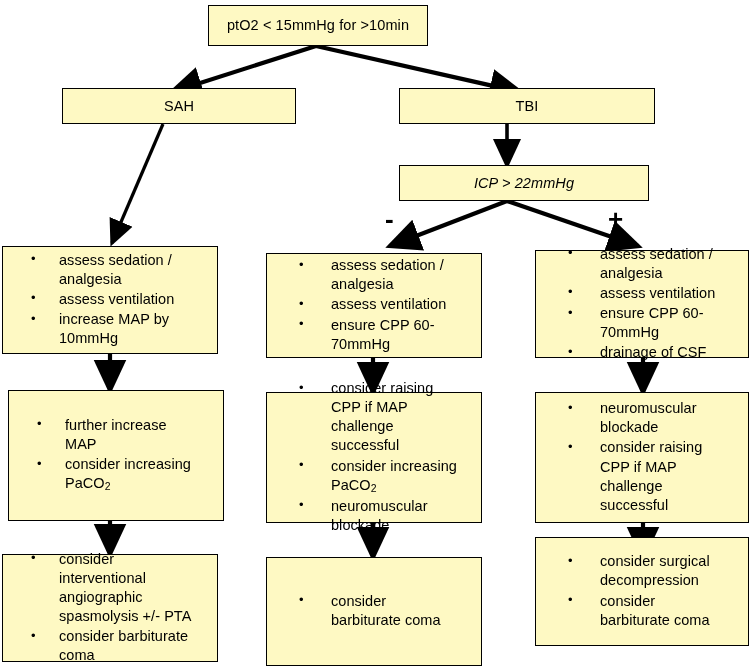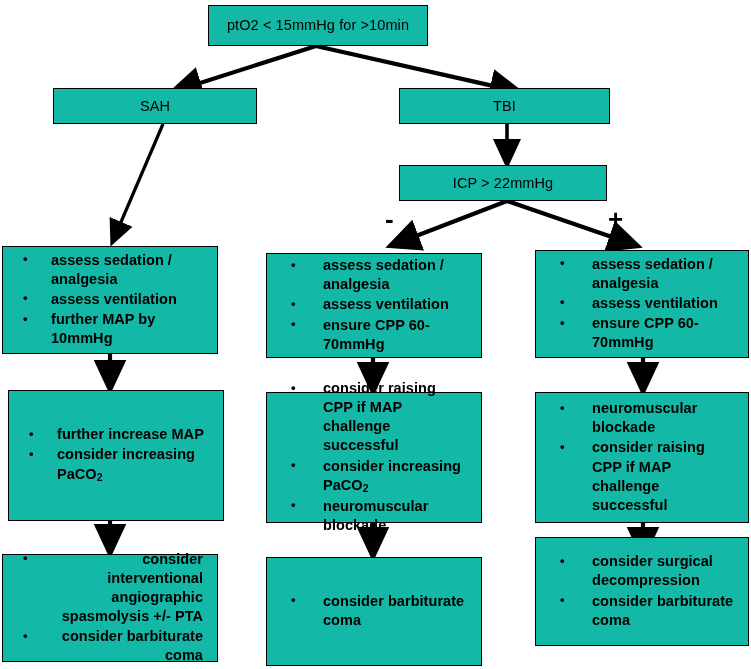--- a/index.html
+++ b/index.html
@@ -23,40 +23,39 @@
     left: 0;
     top: 0;
     width: 751px;
     height: 669px;
     pointer-events: none;
   }
   .node {
     position: absolute;
     box-sizing: border-box;
     border: 1.6px solid #000000;
-    background: #14b8a6;
+    background: #fef9c3;
     display: flex;
     flex-direction: column;
     justify-content: center;
   }
   .node.centered {
     align-items: center;
     text-align: center;
   }
   .node-title {
     font-size: 14.5px;
     line-height: 1.25;
     letter-spacing: 0.1px;
     white-space: nowrap;
   }
   ul.bullets {
-    margin: 4px;
+    margin: 12px;
     padding: 0 10px 0 44px;
     list-style: none;
-    font-weight: bold;
   }
   ul.bullets li {
     position: relative;
     font-size: 14.5px;
     line-height: 1.32;
     margin: 0 0 1px 0;
     letter-spacing: 0.05px;
   }
   ul.bullets li::before {
     content: "\2022";
@@ -115,51 +114,51 @@
     <path d="M373,523 L373,557" stroke="#000000" stroke-width="4.2" fill="none" marker-end="url(#ah)"></path>
 
     <path d="M643,358 L643,392" stroke="#000000" stroke-width="4.2" fill="none" marker-end="url(#ah)"></path>
     <path d="M643,523 L643,557" stroke="#000000" stroke-width="4.2" fill="none" marker-end="url(#ah)"></path>
   </svg>
 
   <div class="node centered" style="left:208px; top:5px; width:220px; height:41px;">
     <div class="node-title">ptO2 &lt; 15mmHg for &gt;10min</div>
   </div>
 
-  <div class="node centered" style="left:53px; top:88px; width:204px; height:36px;">
+  <div class="node centered" style="left:62px; top:88px; width:234px; height:36px;">
     <div class="node-title">SAH</div>
   </div>
 
-  <div class="node centered" style="left:399px; top:88px; width:211px; height:36px;">
+  <div class="node centered" style="left:399px; top:88px; width:256px; height:36px;">
     <div class="node-title">TBI</div>
   </div>
 
-  <div class="node centered" style="left:399px; top:165px; width:208px; height:36px;">
+  <div class="node centered" style="left:399px; top:165px; width:250px; height:36px;font-style:italic;">
     <div class="node-title">ICP &gt; 22mmHg</div>
   </div>
 
   <div class="sign" style="left:385px; top:206px;">-</div>
   <div class="sign" style="left:608px; top:206px;">+</div>
 
   <div class="node" style="left:2px; top:246px; width:216px; height:108px;">
     <ul class="bullets">
       <li>assess sedation / analgesia</li>
       <li>assess ventilation</li>
-      <li>further MAP by 10mmHg</li>
+      <li>increase MAP by 10mmHg</li>
     </ul>
   </div>
 
   <div class="node" style="left:8px; top:390px; width:216px; height:131px;">
     <ul class="bullets">
       <li>further increase MAP</li>
       <li>consider increasing PaCO<sub>2</sub></li>
     </ul>
   </div>
 
-  <div class="node" style="left:2px; top:554px; width:216px; height:108px;text-align:right;">
+  <div class="node" style="left:2px; top:554px; width:216px; height:108px;">
     <ul class="bullets">
       <li>consider interventional angiographic spasmolysis +/- PTA</li>
       <li>consider barbiturate coma</li>
     </ul>
   </div>
 
   <div class="node" style="left:266px; top:253px; width:216px; height:105px;">
     <ul class="bullets indent-wide">
       <li>assess sedation / analgesia</li>
       <li>assess ventilation</li>
@@ -179,20 +178,21 @@
     <ul class="bullets indent-wide">
       <li>consider  barbiturate coma</li>
     </ul>
   </div>
 
   <div class="node" style="left:535px; top:250px; width:214px; height:108px;">
     <ul class="bullets indent-wide">
       <li>assess sedation / analgesia</li>
       <li>assess ventilation</li>
       <li>ensure CPP 60-70mmHg</li>
+      <li>drainage of CSF</li>
     </ul>
   </div>
 
   <div class="node" style="left:535px; top:392px; width:214px; height:131px;">
     <ul class="bullets indent-wide">
       <li>neuromuscular blockade</li>
       <li>consider raising CPP if MAP challenge successful</li>
     </ul>
   </div>
 

